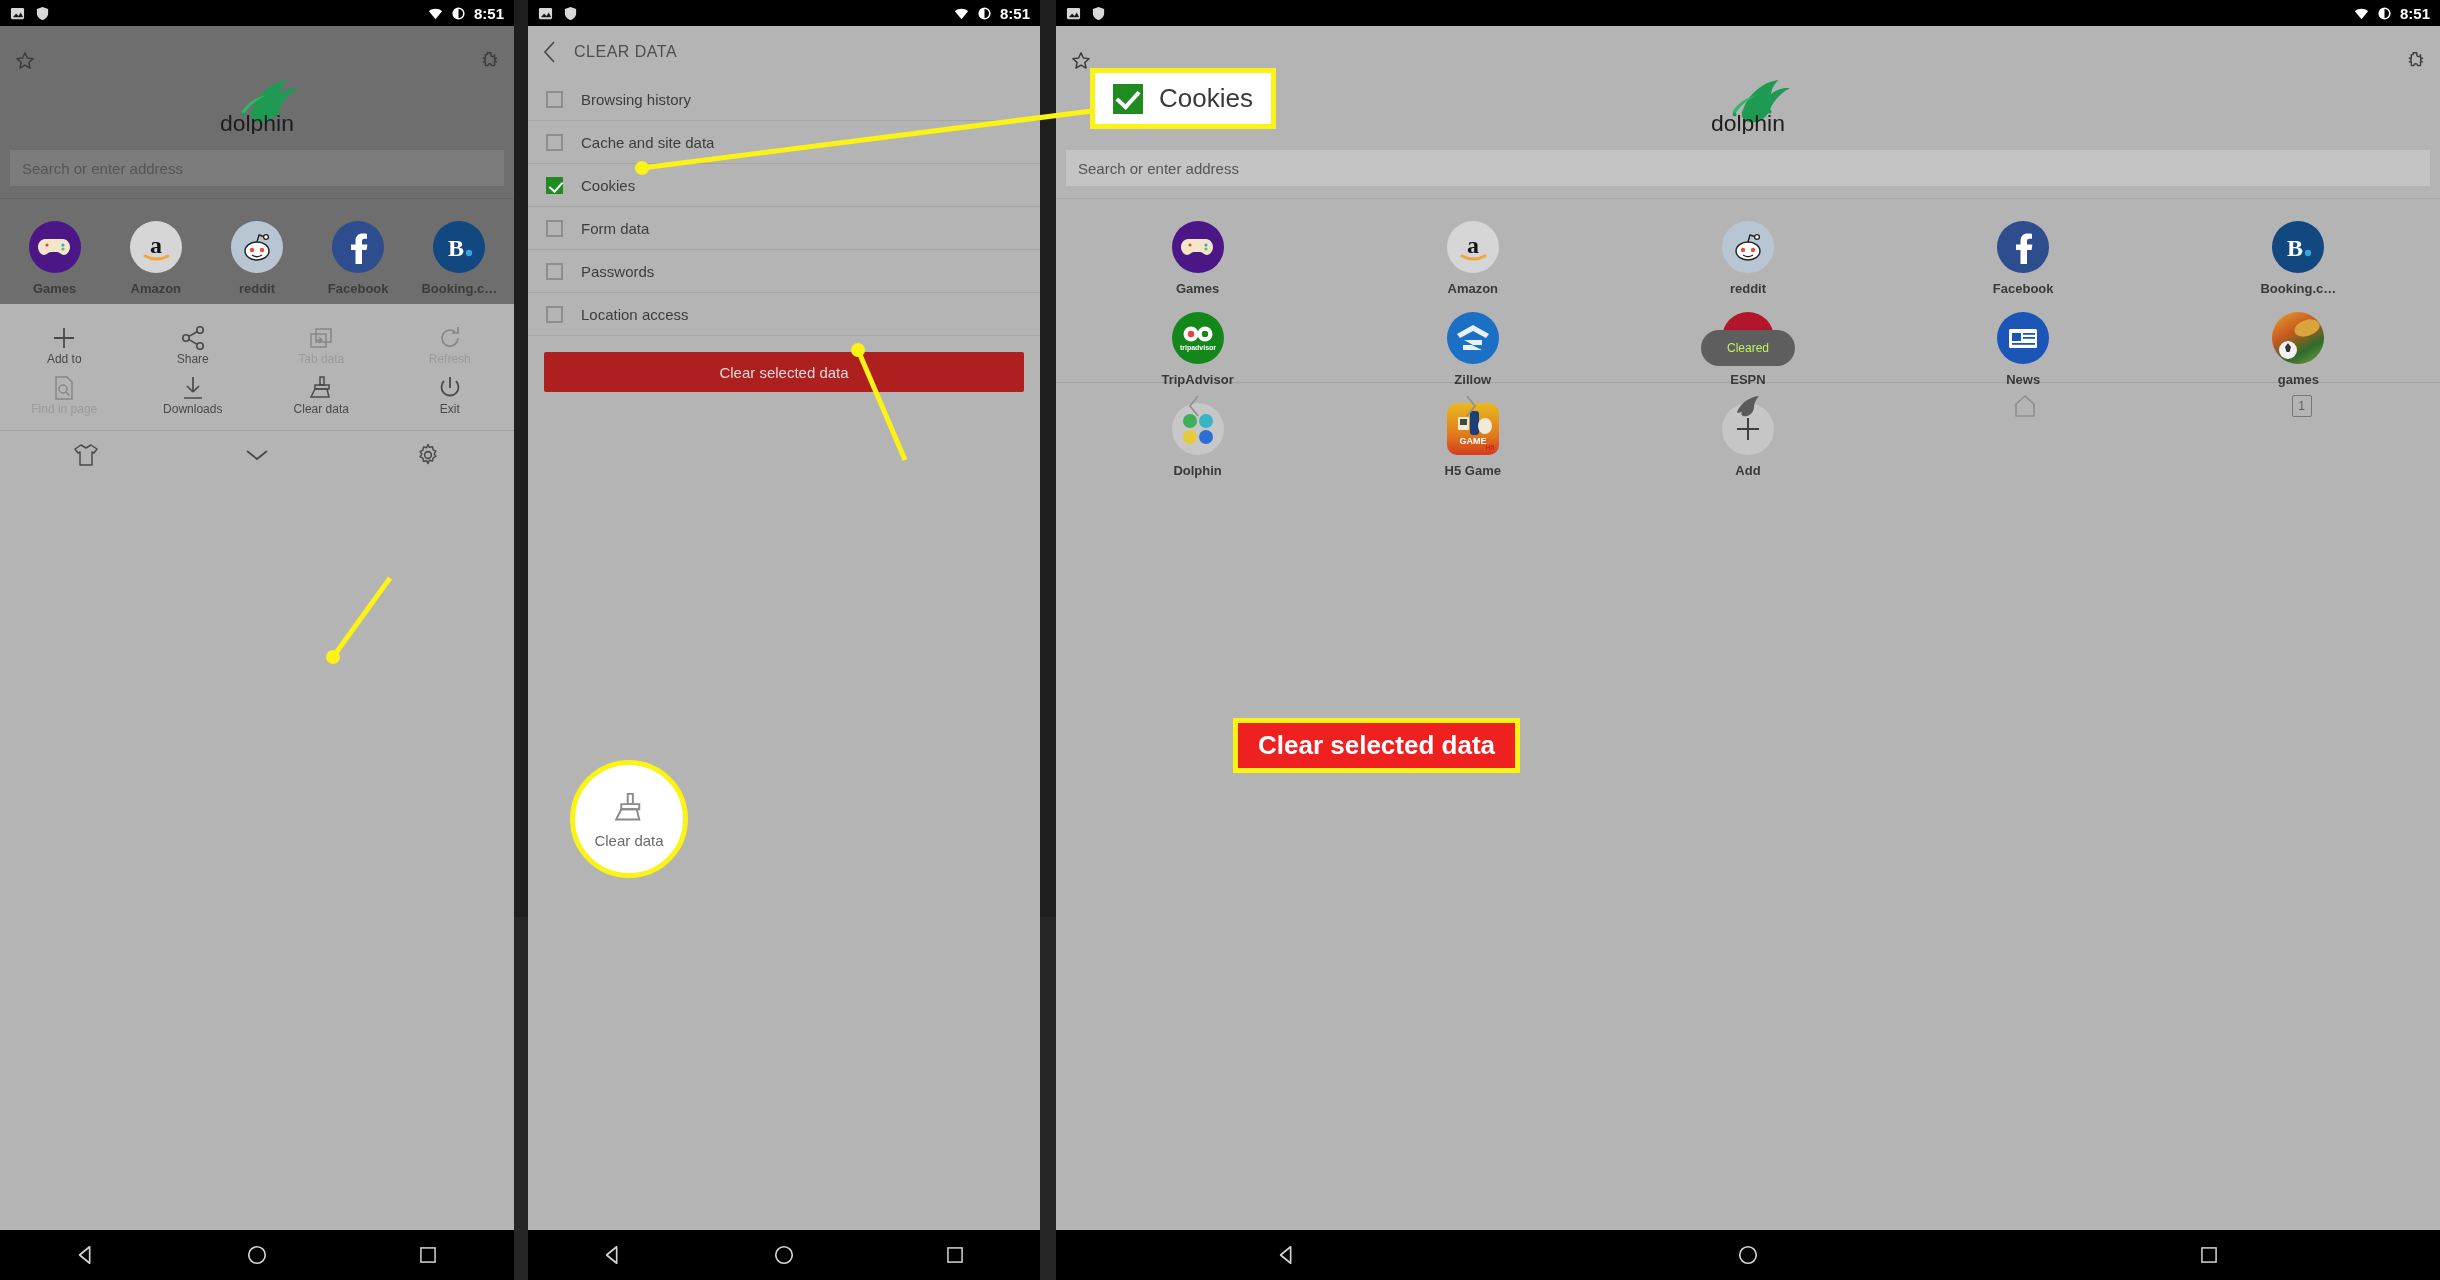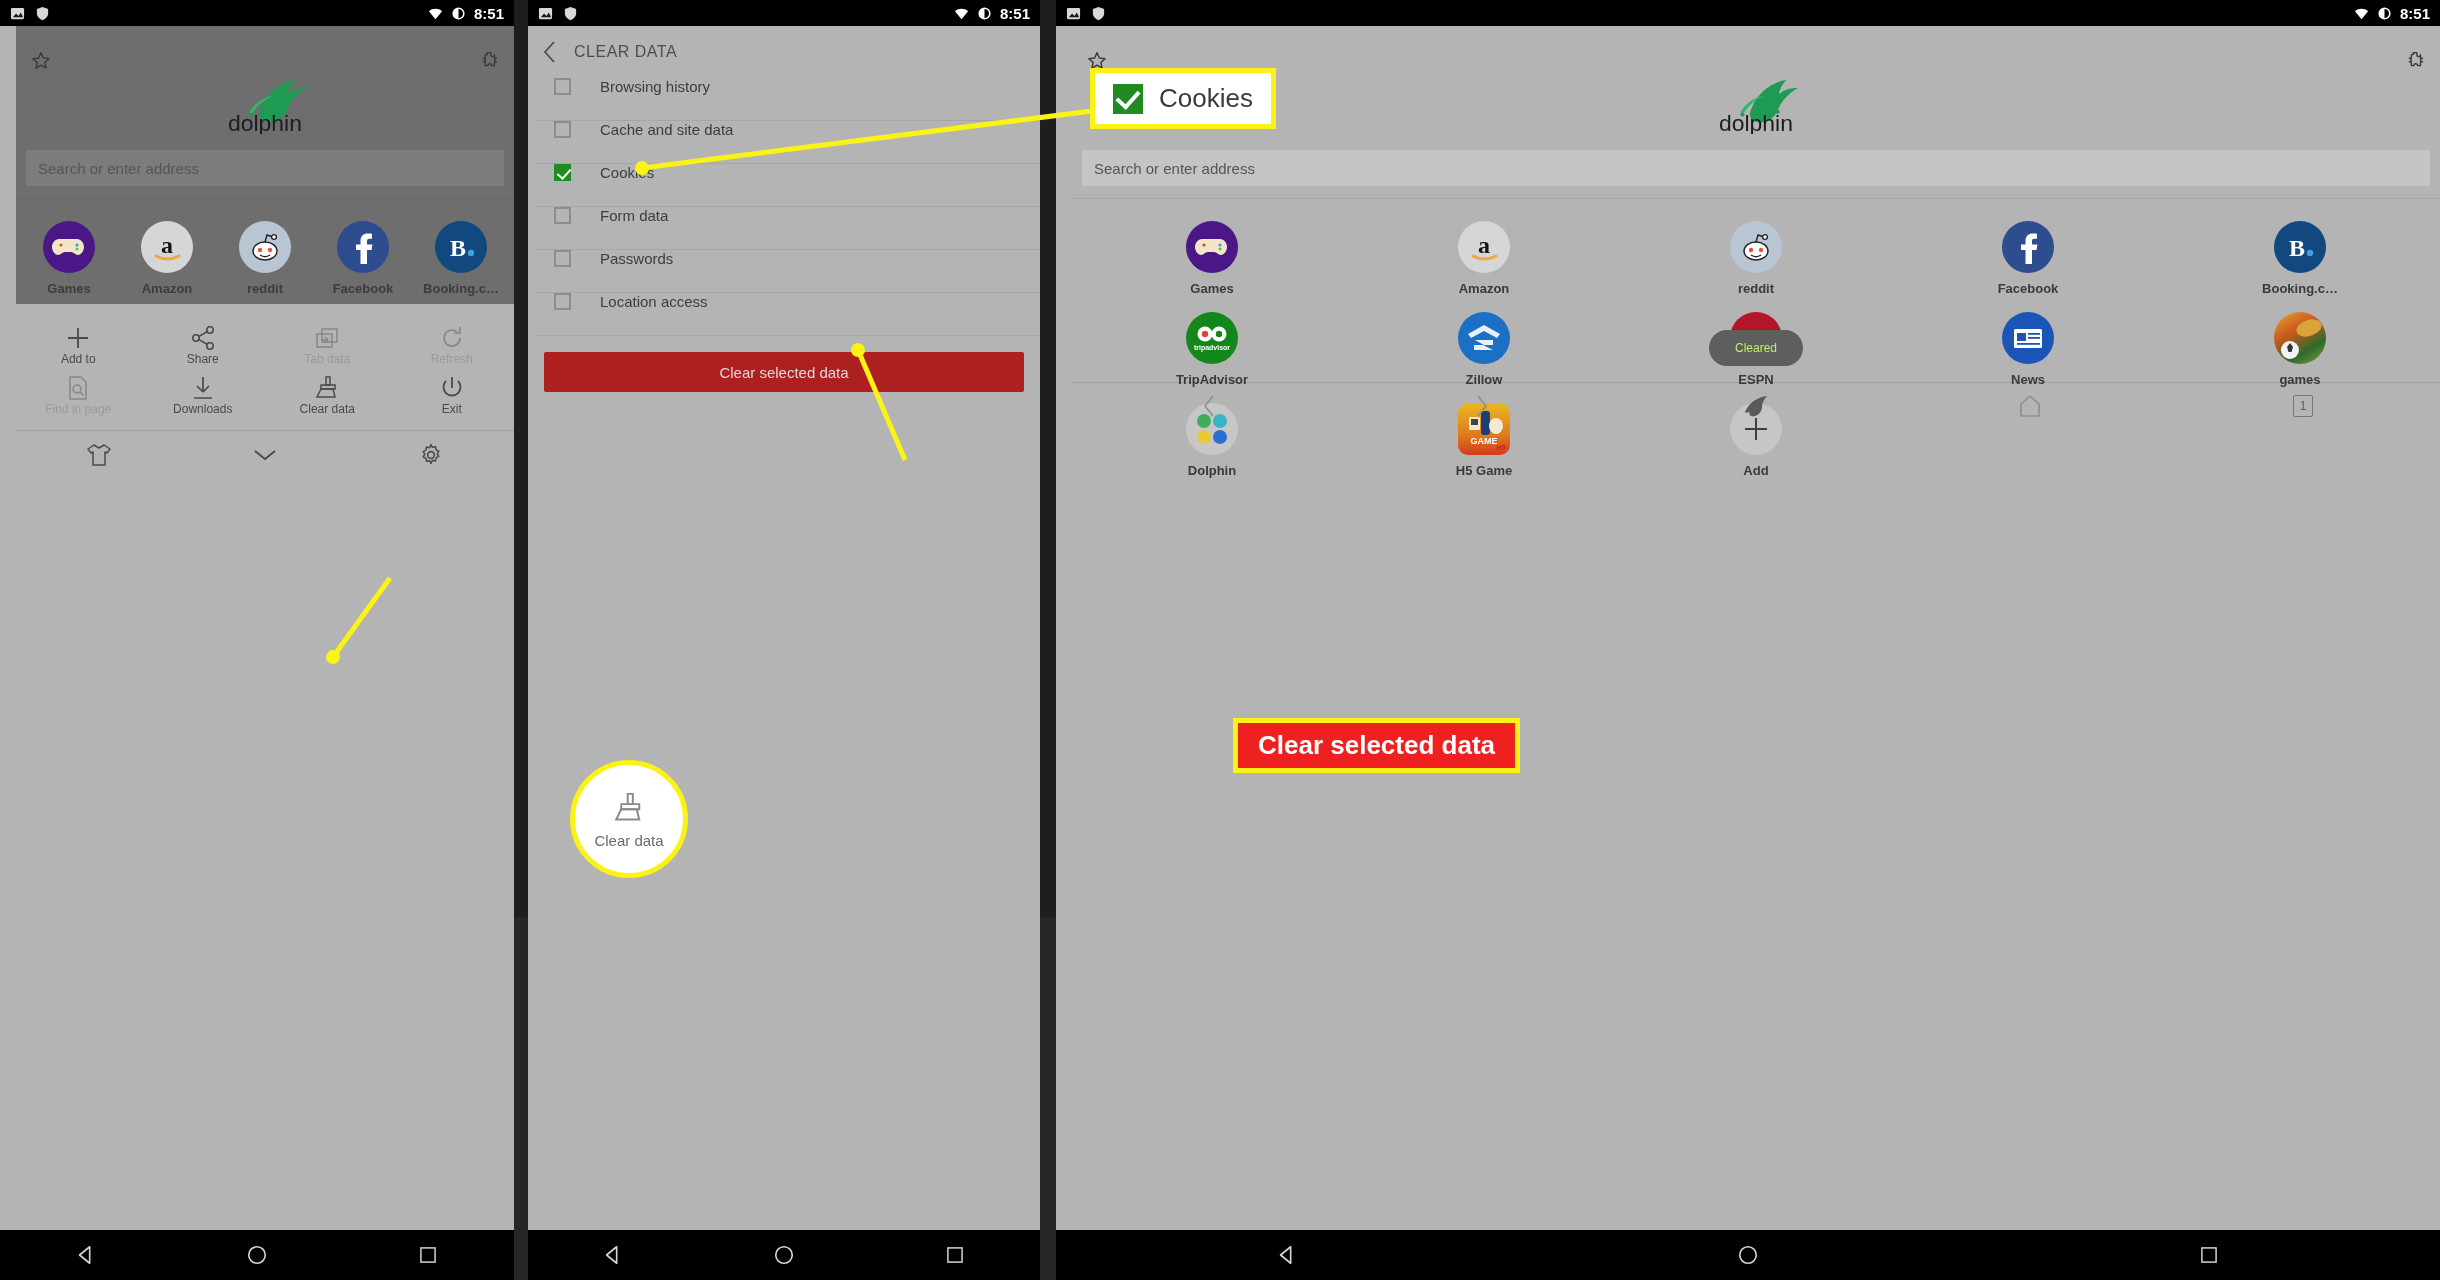--- a/index.html
+++ b/index.html
@@ -14,21 +14,21 @@
   #panel3{ left:1056px; width:1384px; }
 
   .statusbar{ height:26px; background:#000; display:flex; align-items:center;
               padding:0 10px; color:#d8d8d8; position:relative; }
   .sb-left{ display:flex; gap:10px; align-items:center; }
   .sb-right{ position:absolute; right:10px; display:flex; gap:8px; align-items:center;
              font-size:15px; font-weight:bold; color:#fff; }
   .sb-ico{ width:15px; height:15px; display:block; }
 
   
-  .home{ position:relative; background:#6e6e6e;margin-left:16px; }
+  .home{ position:relative; background:#6e6e6e; }
   .home.bright{ background:#b4b4b4; }
 
   .topbar{ height:56px; position:relative; }
   .star{ position:absolute; left:14px; top:24px; }
   .puzzle{ position:absolute; right:14px; top:24px; }
 
   .logo{ text-align:center; margin-top:-6px; }
   .logo svg{ display:block; margin:0 auto; }
 
   .addrbar{ margin:16px 10px 0; height:36px; background:rgba(255,255,255,0.10);
@@ -60,23 +60,23 @@
                display:grid; grid-template-columns:repeat(3,1fr);
                align-items:center; justify-items:center; }
 
   .navbar{ height:50px; background:#000; display:grid;
            grid-template-columns:repeat(3,1fr); align-items:center;
            justify-items:center; }
 
   
   .p2head{ height:52px; display:flex; align-items:center; gap:16px;
            padding-left:14px; color:#4e4e4e; font-size:16px; letter-spacing:.5px; }
-  .row{ height:43px; display:flex; align-items:flex-start; gap:29px;
+  .row{ height:43px; display:flex; align-items:center; gap:18px;
         padding:0 0 0 18px; border-bottom:1px solid rgba(0,0,0,0.08);
-        font-size:15px; color:#3d3d3d;margin-left:8px; }
+        font-size:15px; color:#3d3d3d; }
   .cbx{ width:17px; height:17px; border:2px solid #8d8d8d; background:transparent;
         flex:none; }
   .cbx.on{ background:#1f8b20; border-color:#1f8b20; position:relative; }
   .cbx.on:after{ content:""; position:absolute; left:4px; top:0px; width:6px;
                  height:11px; border:solid #fff; border-width:0 2.5px 2.5px 0;
                  transform:rotate(42deg); }
   .redbtn{ margin:16px 16px 0; height:40px; background:#ae1f1f; color:#ddd;
            display:flex; align-items:center; justify-content:center;
            font-size:15px; border-radius:2px; }
 

